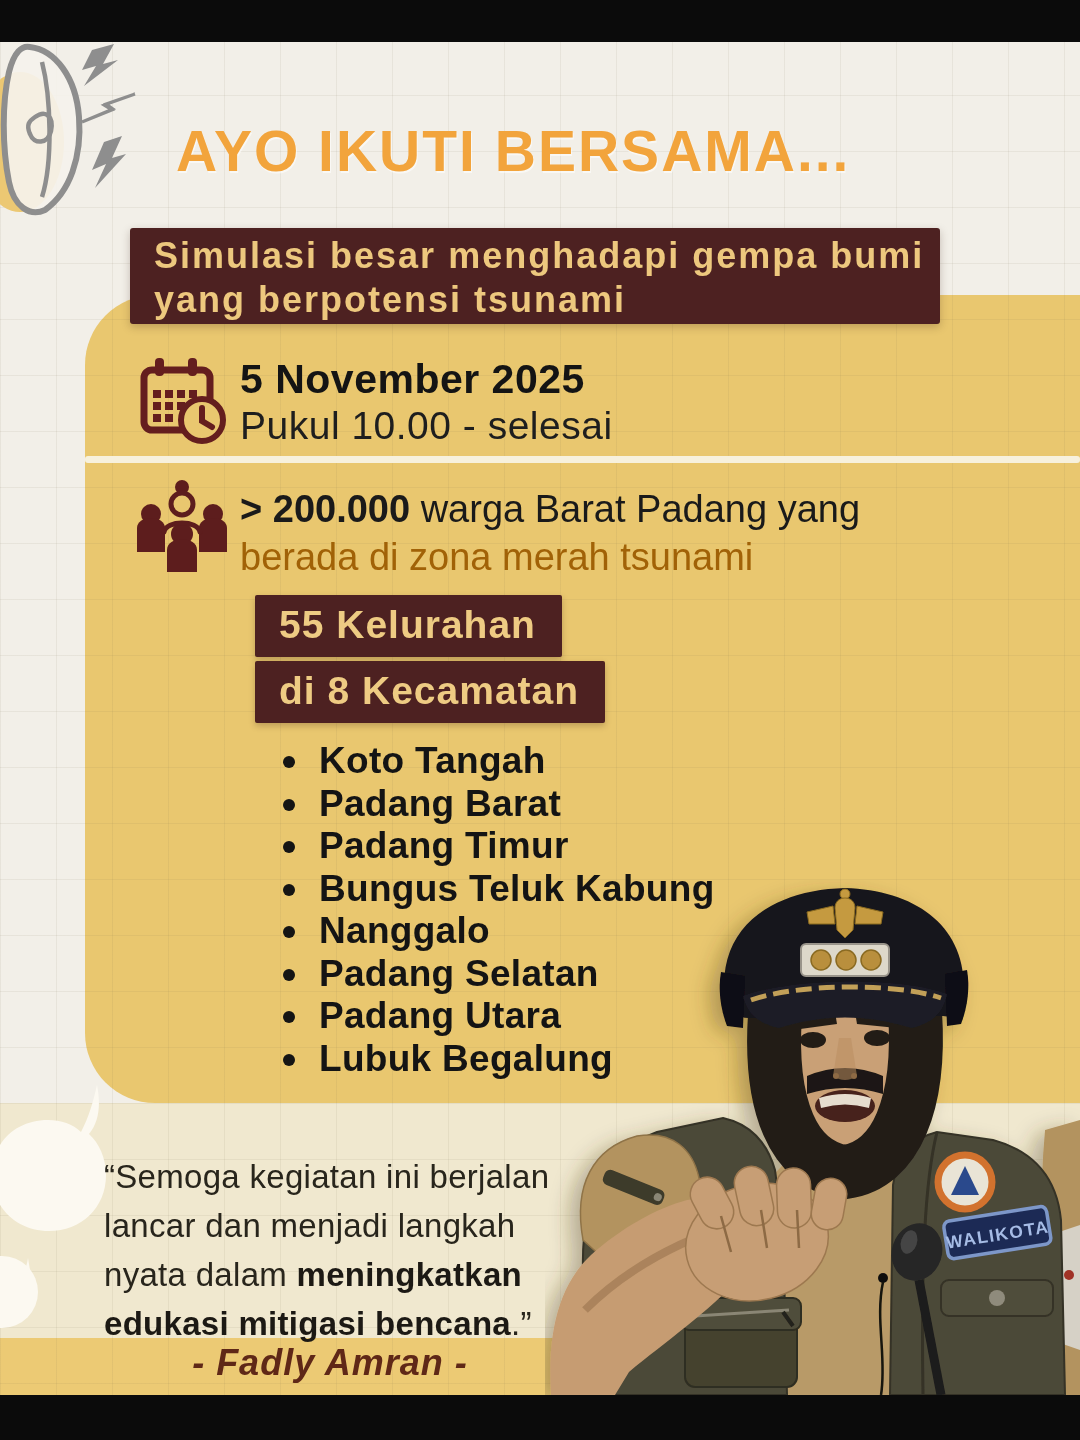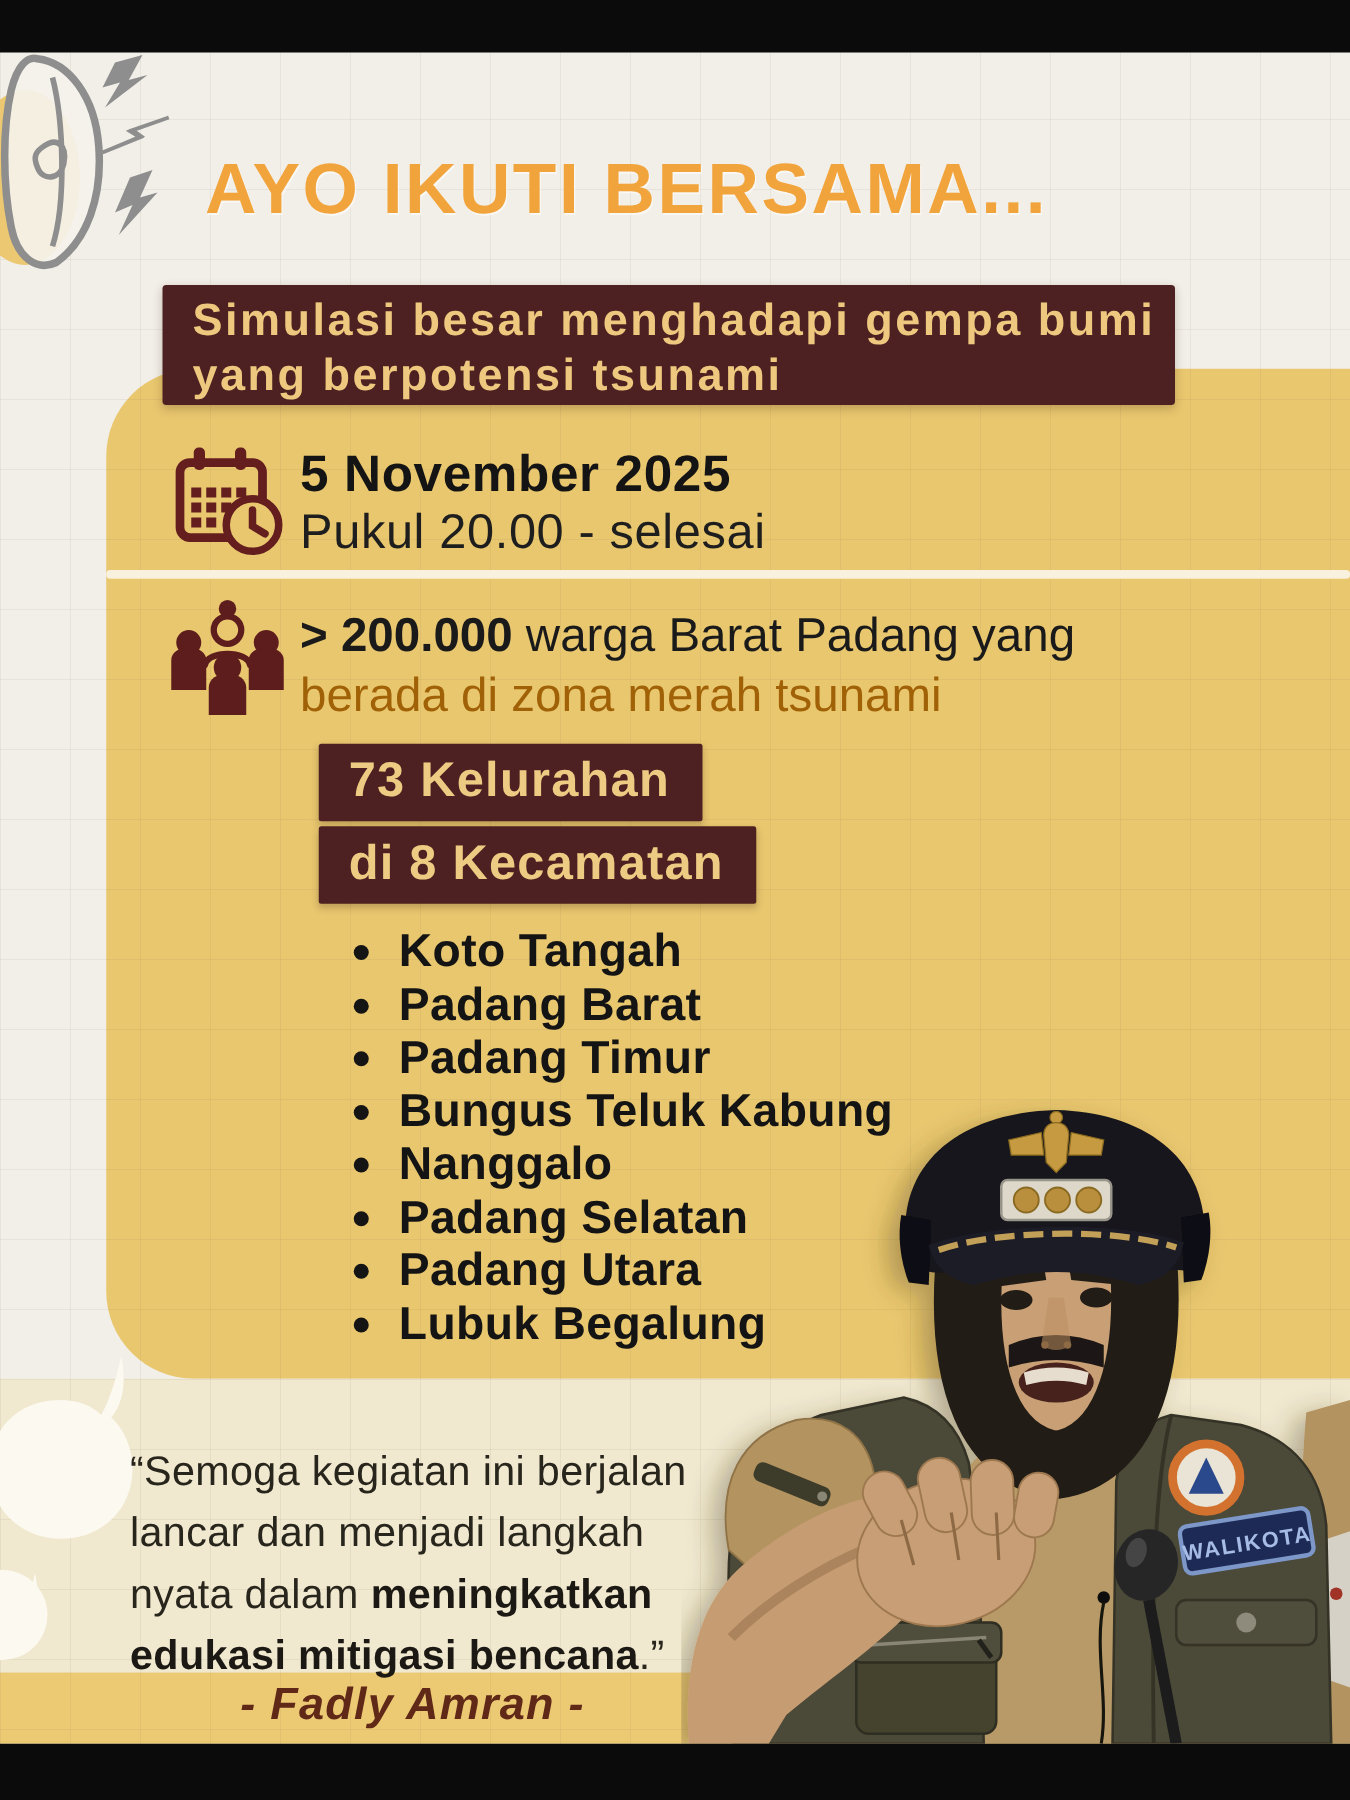--- a/index.html
+++ b/index.html
@@ -13,21 +13,21 @@
     position:absolute;inset:0;z-index:2;pointer-events:none;
     background-image:
       repeating-linear-gradient(0deg, rgba(115,105,75,0.085) 0 1px, transparent 1px 56px),
       repeating-linear-gradient(90deg, rgba(115,105,75,0.085) 0 1px, transparent 1px 56px);
   }
   .bar{position:absolute;left:0;width:1080px;background:#0b0b0b;z-index:30;}
   .bar.top{top:0;height:42px;}
   .bar.bottom{top:1395px;height:45px;}
 
   .page-title{
-    position:absolute;left:164px;top:118px;width:760px;z-index:4;
+    position:absolute;left:176px;top:118px;width:760px;z-index:4;
     font-size:57px;font-weight:900;letter-spacing:2px;color:#f2a43c;
     text-shadow:1px 2px 0 rgba(255,255,255,0.55);
     white-space:nowrap;
   }
   .banner{
     position:absolute;left:130px;top:228px;width:810px;height:96px;z-index:4;
     background:#4d2121;color:#edc87e;border-radius:3px;
     padding:6px 0 16px 24px;box-sizing:border-box;
     font-weight:800;font-size:36px;letter-spacing:2px;line-height:44px;
     box-shadow:0 3px 8px rgba(60,30,20,0.25);
@@ -141,42 +141,42 @@
         <rect x="39" y="46" width="8" height="8"></rect>
         <rect x="51" y="46" width="8" height="8"></rect>
       <rect x="15" y="58" width="8" height="8"></rect>
         <rect x="27" y="58" width="8" height="8"></rect>
     </g>
     <circle cx="64" cy="64" r="21" fill="#e9c76f" stroke="#641e1e" stroke-width="6"></circle>
     <path d="M 64,52 L 64,65 L 74,71" stroke="#641e1e" stroke-width="6" fill="none" stroke-linecap="round"></path>
   </svg>
 
   <div class="sched-date">5 November 2025</div>
-  <div class="sched-time">Pukul 20.00 - selesai</div>
+  <div class="sched-time">Pukul 10.00 - selesai</div>
 
   <div class="divider"></div>
 
   <svg class="icon-people" width="100" height="94" viewBox="0 0 100 94">
     <g fill="#5d1d1d">
       <circle cx="50" cy="9" r="7"></circle>
       <circle cx="19" cy="36" r="10"></circle>
       <path d="M 5,50 C 5,44 11,40 19,40 C 27,40 33,44 33,50 L 33,74 L 5,74 Z"></path>
       <circle cx="81" cy="36" r="10"></circle>
       <path d="M 67,50 C 67,44 73,40 81,40 C 89,40 95,44 95,50 L 95,74 L 67,74 Z"></path>
       <circle cx="50" cy="56" r="11"></circle>
       <path d="M 35,72 C 35,65 42,61 50,61 C 58,61 65,65 65,72 L 65,94 L 35,94 Z"></path>
     </g>
     <circle cx="50" cy="26" r="11" fill="none" stroke="#5d1d1d" stroke-width="5"></circle>
     <path d="M 32,54 C 34,42 66,42 68,54" fill="none" stroke="#5d1d1d" stroke-width="5" stroke-linecap="round"></path>
   </svg>
 
   <div class="aud-line1"><span class="cnt">&gt; 200.000</span><span> warga Barat Padang yang</span></div>
   <div class="aud-line2">berada di zona merah tsunami</div>
 
-  <div class="badge kel">73 Kelurahan</div>
+  <div class="badge kel">55 Kelurahan</div>
   <div class="badge kec">di 8 Kecamatan</div>
 
   <ul class="district-list">
     <li><span>Koto Tangah</span></li>
     <li><span>Padang Barat</span></li>
     <li><span>Padang Timur</span></li>
     <li><span>Bungus Teluk Kabung</span></li>
     <li><span>Nanggalo</span></li>
     <li><span>Padang Selatan</span></li>
     <li><span>Padang Utara</span></li>

